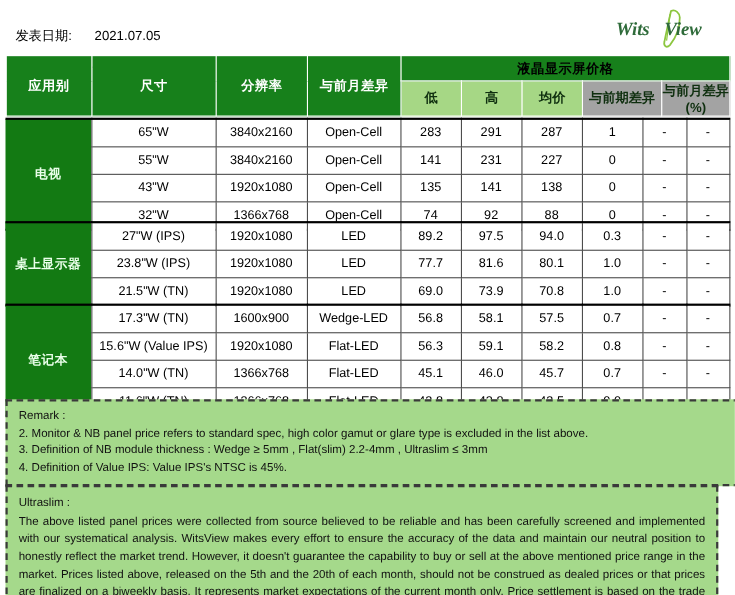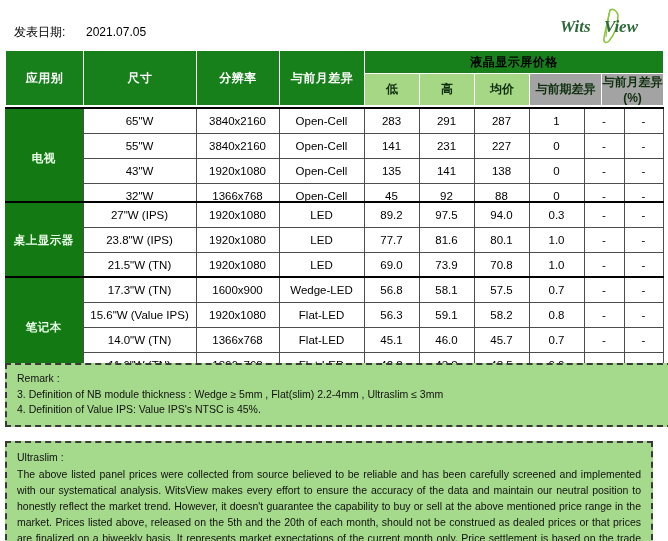--- a/index.html
+++ b/index.html
@@ -251,21 +251,21 @@
           <td>141</td>
           <td>138</td>
           <td>0</td>
           <td class="c-dash">-</td>
           <td class="c-dash">-</td>
         </tr>
         <tr>
           <td>32"W</td>
           <td>1366x768</td>
           <td>Open-Cell</td>
-          <td>45</td>
+          <td>74</td>
           <td>92</td>
           <td>88</td>
           <td>0</td>
           <td class="c-dash">-</td>
           <td class="c-dash">-</td>
         </tr>
       </tbody>
     </table>
     <table class="sec-table" style="top: 201px;">
       <colgroup>
@@ -376,20 +376,21 @@
           <td class="c-dash">-</td>
           <td class="c-dash">-</td>
         </tr>
       </tbody>
     </table>
   </div>
 
 <div class="note-box" id="remark-box" style="top: 363px;">
   <div class="ln">Remark :</div>
   <div id="remark-lines">
+      <div class="ln">2. Monitor &amp; NB panel price refers to standard spec, high color gamut or glare type is excluded in the list above.</div>
       <div class="ln">3. Definition of NB module thickness : Wedge ≥ 5mm , Flat(slim) 2.2-4mm , Ultraslim ≤ 3mm</div>
       <div class="ln">4. Definition of Value IPS: Value IPS's NTSC is 45%.</div>
     </div>
 </div>
 
 <div class="disc-box" id="disclaimer-box" style="top: 441px;">
   <div class="disc-title">Ultraslim :</div>
   <div>The above listed panel prices were collected from source believed to be reliable and has been carefully screened and implemented with our systematical analysis. WitsView makes every effort to ensure the accuracy of the data and maintain our neutral position to honestly reflect the market trend. However, it doesn't guarantee the capability to buy or sell at the above mentioned price range in the market. Prices listed above, released on the 5th and the 20th of each month, should not be construed as dealed prices or that prices are finalized on a biweekly basis. It represents market expectations of the current month only. Price settlement is based on the trade terms and conditions agreed between buyers and sellers as well as bilateral business relations between the two parties.</div>
 </div>
 

